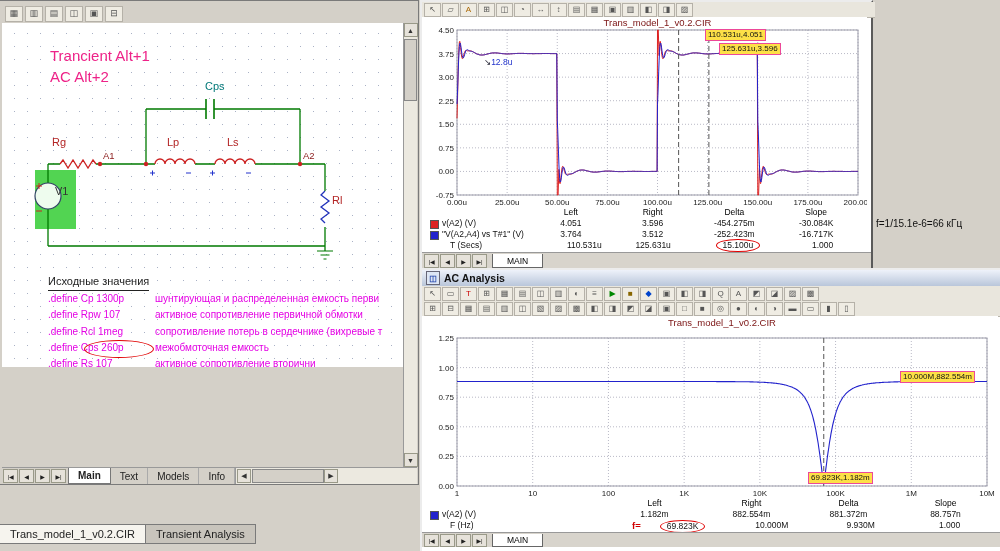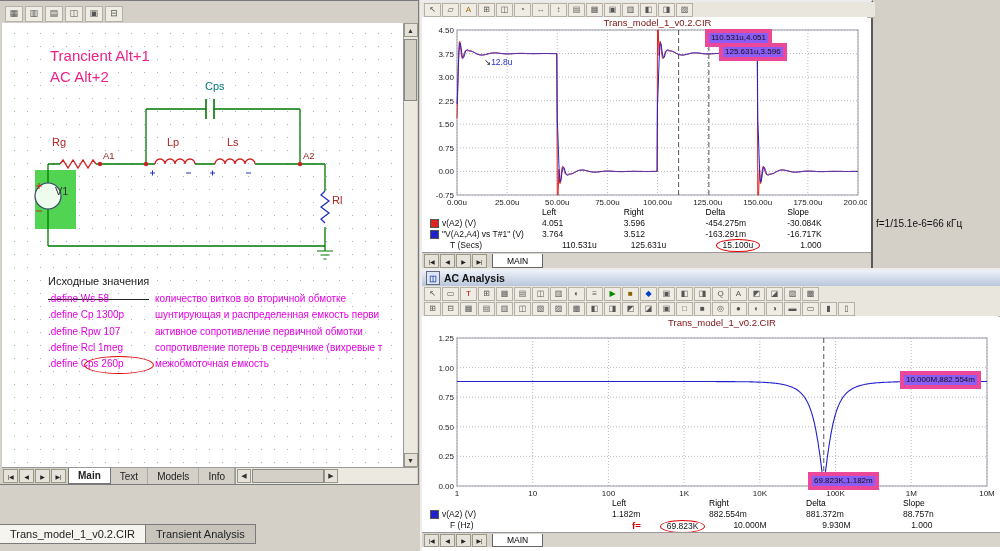--- a/index.html
+++ b/index.html
@@ -9,33 +9,33 @@
 .tbicon{display:inline-flex;width:16px;height:14px;border:1px solid #b5b1a8;background:#efece3;
   color:#555;font-size:9px;align-items:center;justify-content:center;line-height:1;flex:0 0 auto}
 .navbtn{display:inline-flex;width:13px;align-items:center;justify-content:center;border:1px solid #998;
   background:#e6e2da;font-size:6px;color:#222;flex:0 0 auto}
 .sb-btn{width:12px;display:inline-flex;align-items:center;justify-content:center;font-size:7px;
   background:#e6e2da;border:1px solid #998;color:#333;flex:0 0 auto}
 
 #schWin{position:absolute;left:0;top:0;width:418px;height:483px;background:#d4d0c8;border:1px solid #7a7a7a;border-left:none}
 #schToolbar{position:absolute;left:2px;top:2px;height:19px;right:1px;background:#d4d0c8;
   border-bottom:1px solid #bdbdbd;display:flex;gap:2px;padding:1px 3px;align-items:center}
-#schCanvas{position:absolute;left:2px;top:22px;width:402px;height:444px;background:#fff;overflow:hidden;
+#schCanvas{position:absolute;left:2px;top:22px;width:402px;height:344px;background:#fff;overflow:hidden;
   background-image:radial-gradient(#a9b1c5 0.9px,rgba(0,0,0,0) 1px);background-size:13px 13px;background-position:6px 4px}
 .sch-note{position:absolute;font-size:15px;color:#ee2288;white-space:nowrap}
 #note1{left:48px;top:24px}
 #note2{left:48px;top:45px}
 #circuitSvg{position:absolute;left:0;top:0}
 .clab{font-size:11px}
 .red{fill:#b32424}
 .teal{fill:#007878}
 .node{font-size:9.5px;fill:#8a1a1a}
 .dark{fill:#333}
 #definesHeader{position:absolute;left:46px;top:252px;font-size:11px;color:#222;
-  border-bottom:1px solid #222;padding-bottom:12px}
+  border-bottom:1px solid #222;padding-bottom:3px}
 #defines{position:absolute;left:46px;top:270px;width:370px}
 .def-row{position:relative;height:16.3px;font-size:10px;color:#e400e4;white-space:nowrap}
 .def-stmt{display:inline-block;width:107px}
 .red-ellipse{position:absolute;left:36px;top:-2px;width:68px;height:16px;border:1.6px solid #e00000;
   border-radius:50%;pointer-events:none}
 #schVscroll{position:absolute;right:1px;top:22px;width:13px;height:444px;background:#ece9e0;
   border-left:1px solid #999;display:flex;flex-direction:column;align-items:center;color:#333}
 .sb-thumbv{width:11px;height:60px;background:#d4d0c8;border:1px solid #888;margin-top:2px}
 #schVscroll .sb-btn{width:12px;height:12px}
 #schVscroll .sb-btn:last-child{margin-top:auto}
@@ -52,32 +52,32 @@
   background:#c8c4bc;color:#222;border-left:none}
 .doc-tab.active{background:#f6f4ee}
 
 #trWin{position:absolute;left:420px;top:0;width:449px;height:266px;background:#fff;
   border:2px solid;border-color:#ececec #5a5a5a #5a5a5a #ececec}
 #trToolbar{position:absolute;left:0;top:0;height:15px;width:100%;background:#e9e6dd;
   border-bottom:1px solid #b8b4aa;display:flex;gap:1px;padding:0 2px;align-items:center}
 #trToolbar .tbicon,#acToolbar1 .tbicon,#acToolbar2 .tbicon{width:15px;height:12px;font-size:8px}
 .plot{position:absolute;background:#fff}
 #trPlot{left:0;top:15px;width:445px;height:190px}
-.annot{position:absolute;background:#8b5cf6;border:4px solid #ec4899;font-size:8px;line-height:10px;
+.annot{position:absolute;background:#fde047;border:1px solid #ec4899;font-size:8px;line-height:10px;
   padding:0 2px;color:#111;white-space:nowrap;z-index:3}
 .ring-note{position:absolute;font-size:8.5px;color:#223;white-space:nowrap;z-index:3}
 .ring-note .t{color:#2233cc}
 .meas-table{position:absolute;left:2px;right:2px;color:#111}
 #trTable{top:205px}
 #acTable{top:228px}
 .mt-row{display:flex;height:11px;font-size:8.5px;line-height:11px}
-.mt-label{display:inline-flex;align-items:center;white-space:nowrap;overflow:hidden}
+.mt-label{display:inline-flex;align-items:flex-end;white-space:nowrap;overflow:hidden}
 #trTable .mt-label{width:112px;padding-left:6px}
 #acTable .mt-label{width:182px;padding-left:6px}
-.mt-val{flex:1;text-align:left;white-space:nowrap}
+.mt-val{flex:1;text-align:center;white-space:nowrap}
 #trTable .mt-val{padding-right:24px}
 #acTable .mt-val{padding-right:12px}
 .mt-head{color:#000}
 .swatch{display:inline-block;width:7px;height:7px;margin-right:3px;border:1px solid #555}
 .circled{display:inline-block;border:1.5px solid #e00000;border-radius:50%;padding:0 6px;margin:-1px 16px}
 .f-label{color:#d00000;font-weight:bold;margin-right:3px;font-size:9.5px}
 .plot-nav{position:absolute;left:0;right:0;display:flex;align-items:stretch;gap:1px;background:#d8d4cc;
   border-top:1px solid #999;padding:1px 0 0 2px}
 #trNav{top:250px;height:14px}
 #acNav{top:262px;height:13px}
@@ -153,25 +153,25 @@
       <text x="225" y="123" class="clab red">Ls</text>
       <text x="203" y="67" class="clab teal">Cps</text>
       <text x="101" y="136" class="node">A1</text>
       <text x="301" y="136" class="node">A2</text>
       <text x="330" y="181" class="clab red">Rl</text>
       <text x="53" y="172" class="clab dark">V1</text>
     </svg>
 
     <div id="definesHeader">Исходные значения</div>
     <div id="defines">
-        <div class="def-row"><span class="def-stmt">.define Ws 58</span><span class="def-desc">количество витков во вторичной обмотке</span></div>
         <div class="def-row"><span class="def-stmt">.define Cp 1300p</span><span class="def-desc">шунтирующая и распределенная емкость перви</span></div>
         <div class="def-row"><span class="def-stmt">.define Rpw 107</span><span class="def-desc">активное сопротивление первичной обмотки</span></div>
         <div class="def-row"><span class="def-stmt">.define Rcl 1meg</span><span class="def-desc">сопротивление потерь в сердечнике (вихревые т</span></div>
         <div class="def-row"><span class="def-stmt">.define Cps 260p</span><span class="def-desc">межобмоточная емкость</span><i class="red-ellipse"></i></div>
+        <div class="def-row"><span class="def-stmt">.define Rs 107</span><span class="def-desc">активное сопротивление вторични</span></div>
       </div>
   </div>
 
   <div id="schVscroll">
     <span class="sb-btn">▲</span>
     <span class="sb-thumbv"></span>
     <span class="sb-btn">▼</span>
   </div>
 
   <div id="schTabRow">
@@ -278,21 +278,21 @@
         <span class="mt-label"><i class="swatch" style="background: rgb(221, 34, 34);"></i>v(A2) (V)</span>
         <span class="mt-val">4.051</span>
         <span class="mt-val">3.596</span>
         <span class="mt-val">-454.275m</span>
         <span class="mt-val">-30.084K</span>
       </div>
       <div class="mt-row">
         <span class="mt-label"><i class="swatch" style="background: rgb(34, 34, 204);"></i>"V(A2,A4) vs T#1" (V)</span>
         <span class="mt-val">3.764</span>
         <span class="mt-val">3.512</span>
-        <span class="mt-val">-163.291m</span>
+        <span class="mt-val">-252.423m</span>
         <span class="mt-val">-16.717K</span>
       </div>
       <div class="mt-row">
         <span class="mt-label" style="padding-left: 26px;">T (Secs)</span>
         <span class="mt-val">110.531u</span>
         <span class="mt-val">125.631u</span>
         <span class="mt-val"><span class="circled">15.100u</span></span>
         <span class="mt-val">1.000</span>
       </div>
     </div>

